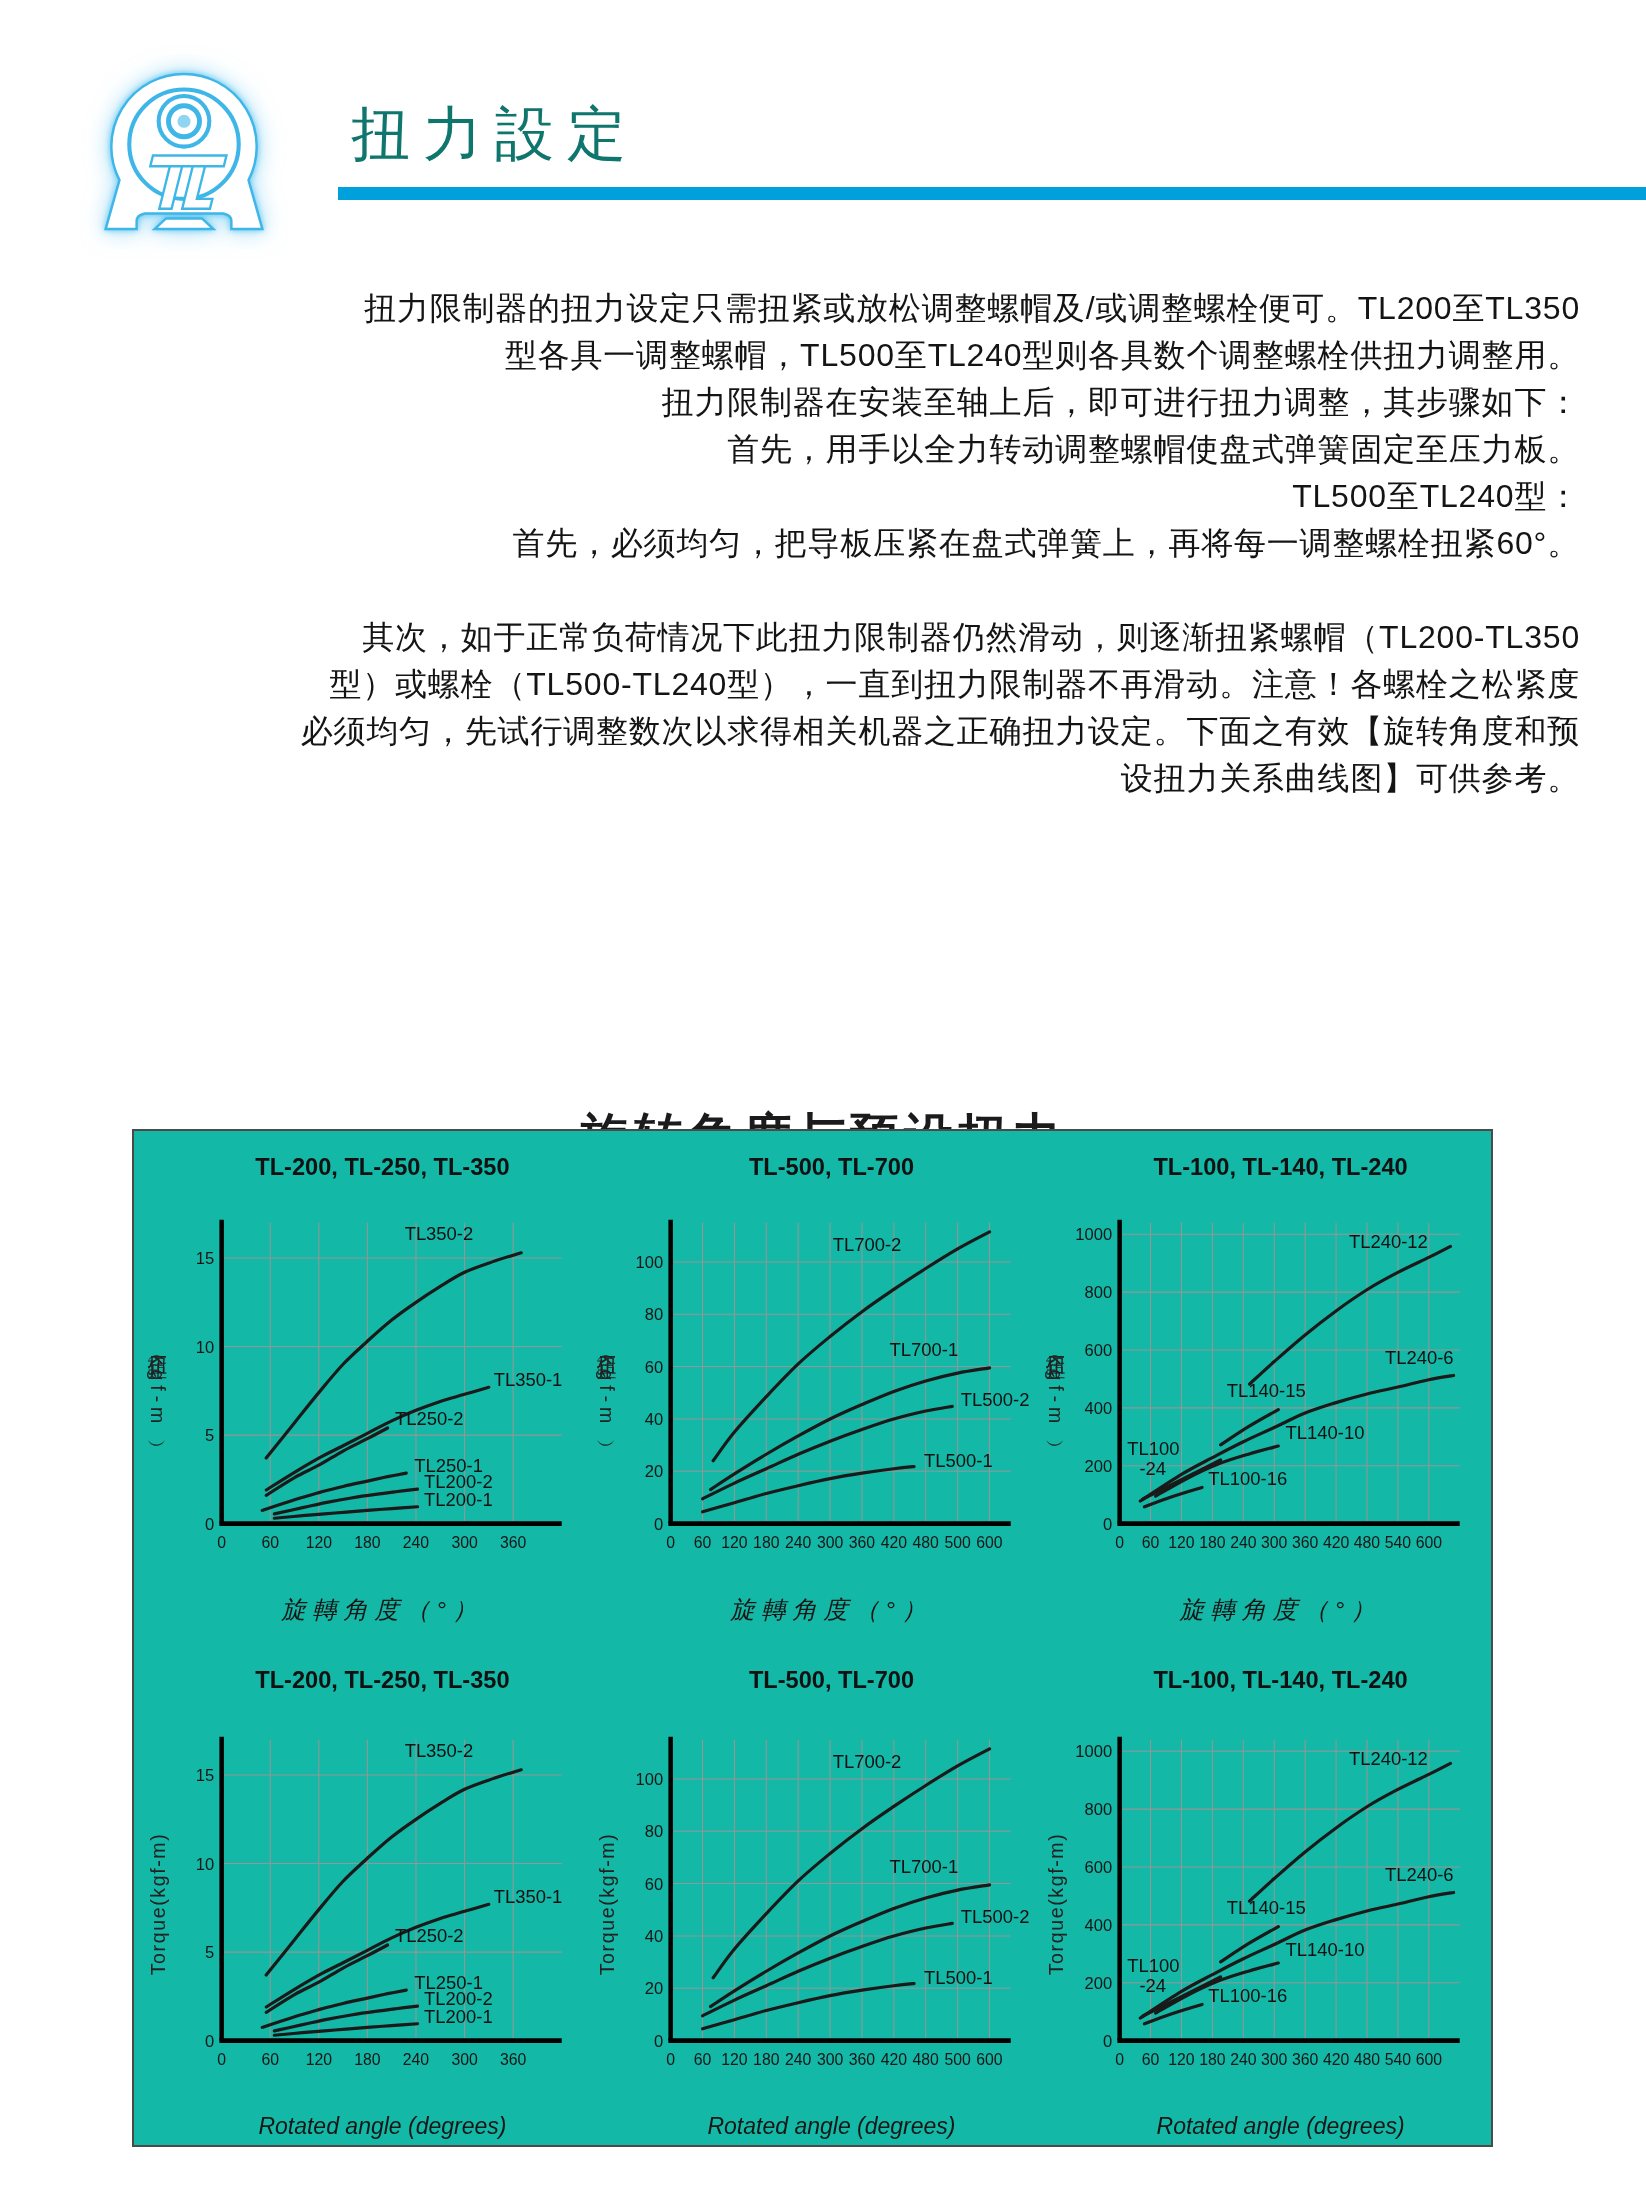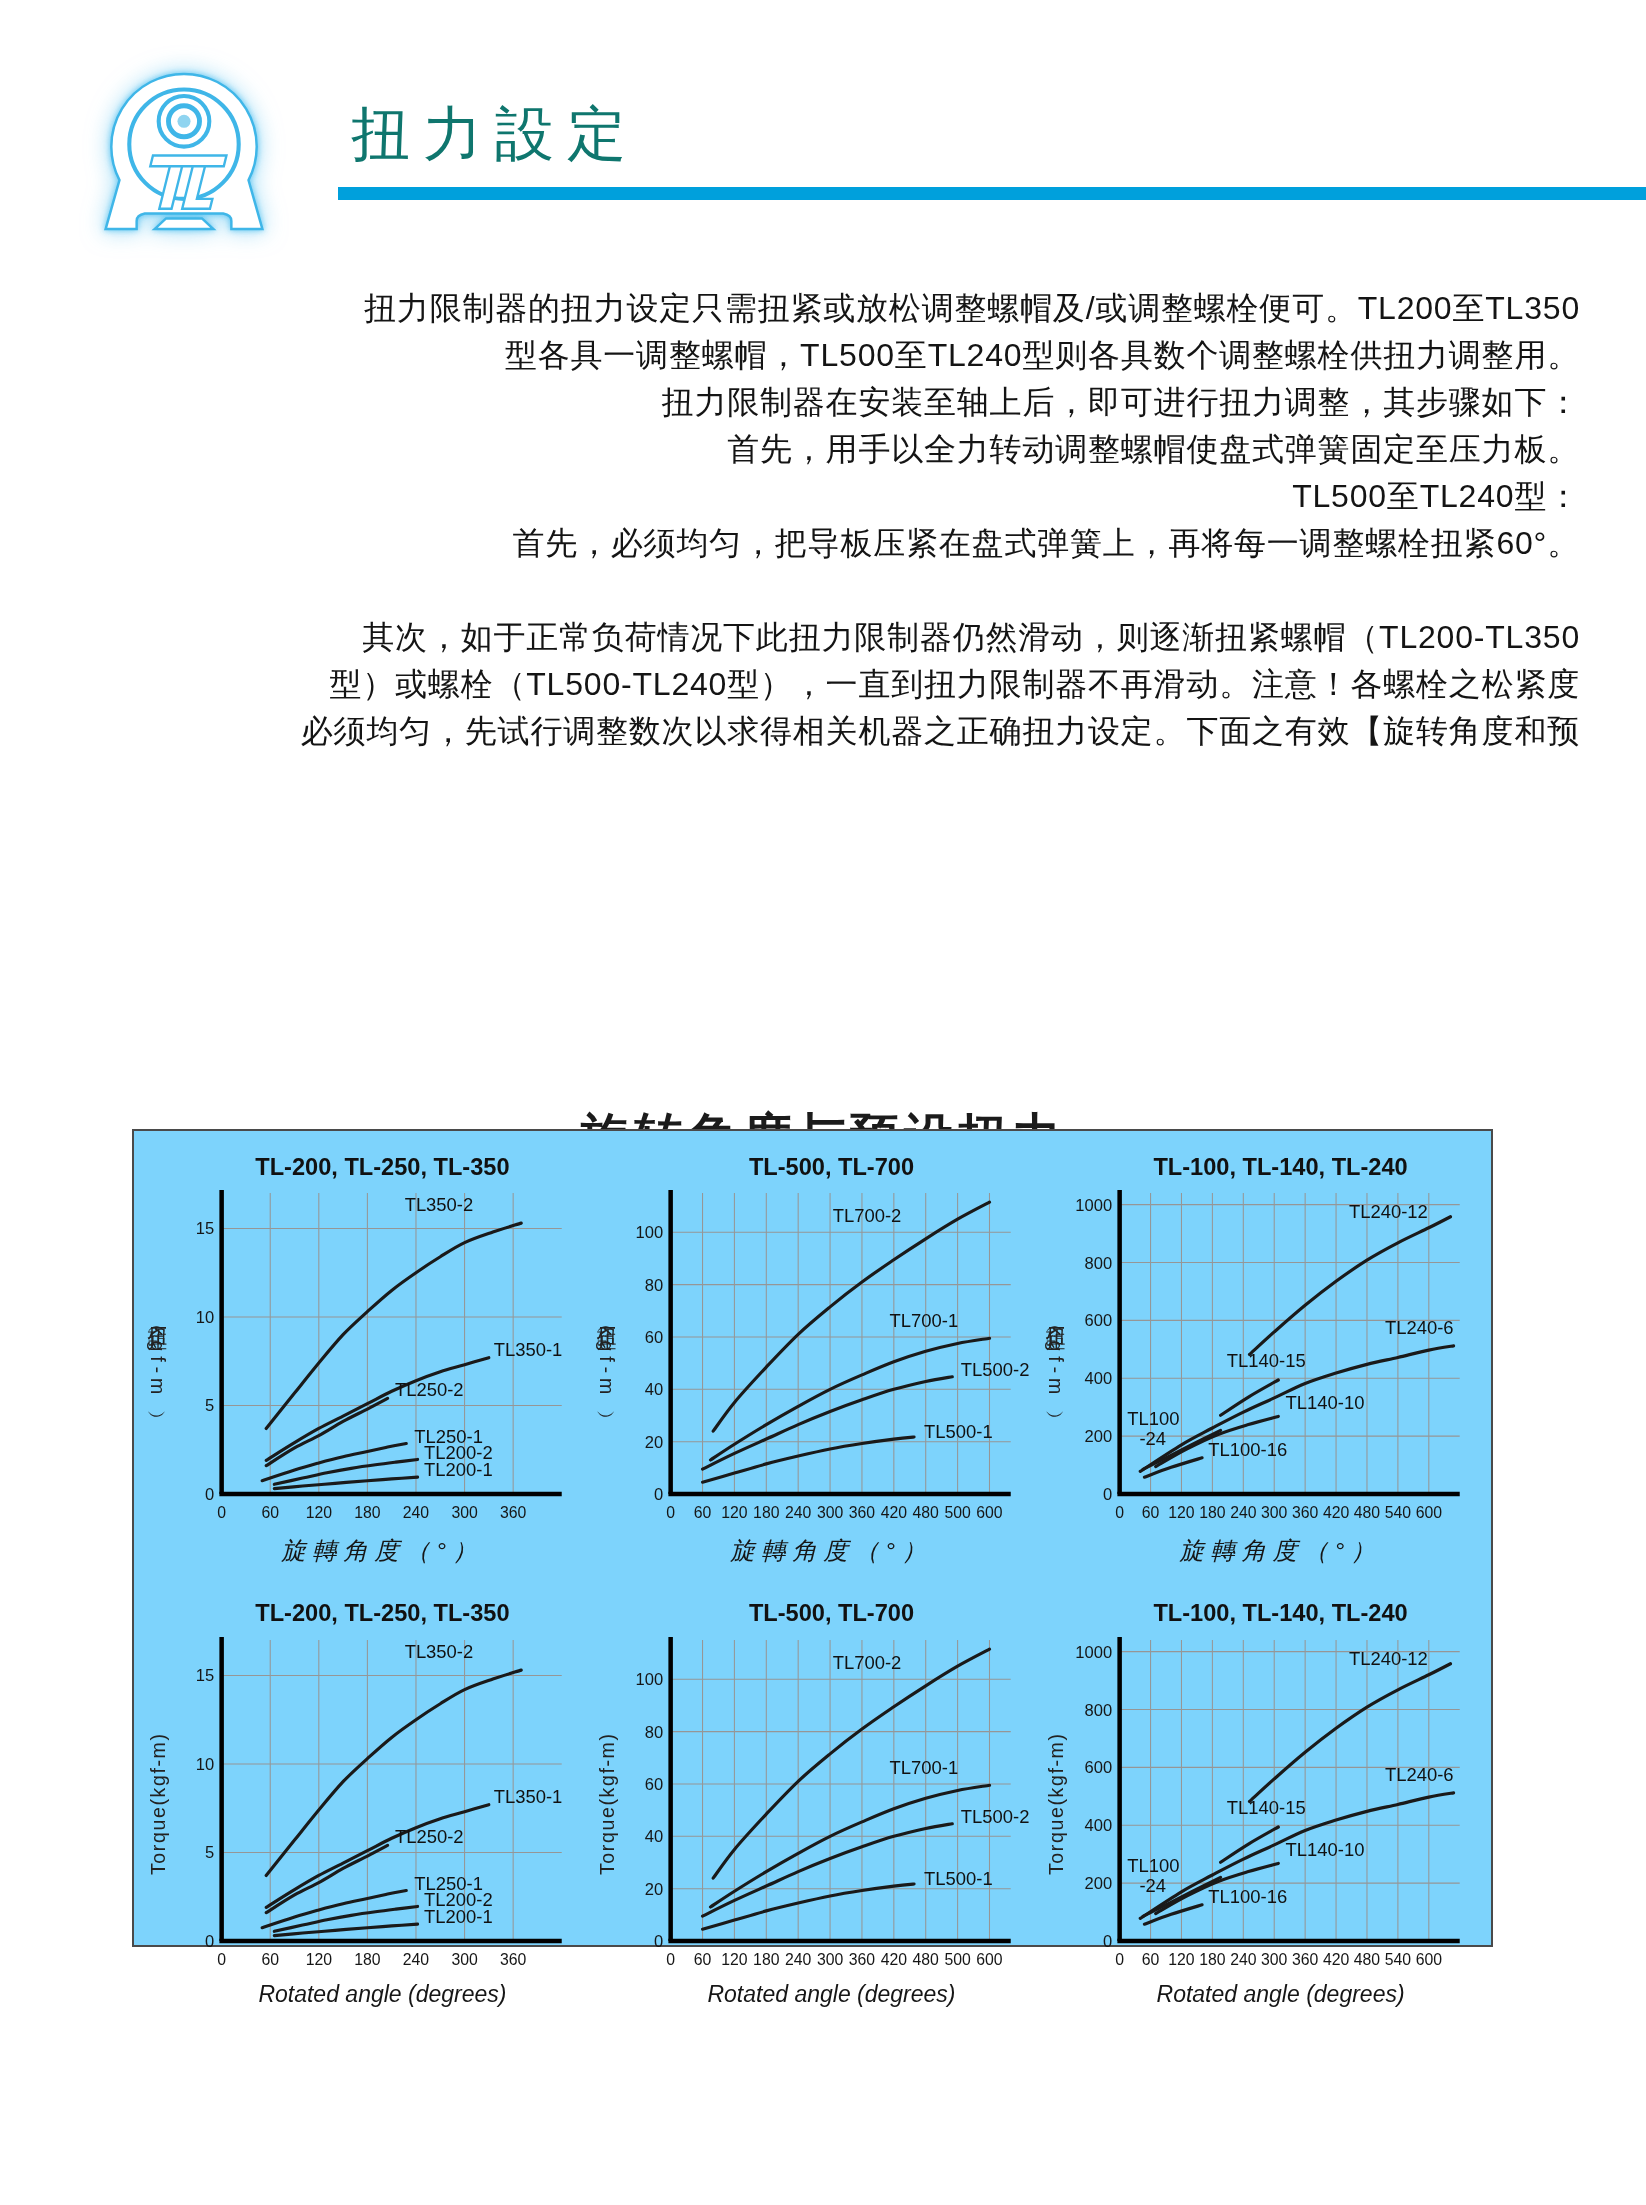--- a/index.html
+++ b/index.html
@@ -13,24 +13,24 @@
     filter:drop-shadow(0 0 3.3px rgba(90,195,240,.95)) drop-shadow(0 0 11.4px rgba(90,195,240,.55));}
   .page-title{position:absolute;left:351px;top:95px;font-size:59px;font-weight:400;
     letter-spacing:13px;color:#0f766e;white-space:nowrap;}
   .title-underline{position:absolute;left:338px;top:187px;width:1308px;height:13px;background:#00A0DC;}
   
   .body-text{position:absolute;left:104px;top:285px;width:1476px;font-size:32px;line-height:47px;}
   .body-text .bline{white-space:nowrap;min-height:47px;letter-spacing:0.8px;text-align:right;}
   
   .section-title{position:absolute;left:0;top:1104px;width:100%;text-align:center;
     font-size:49px;font-weight:700;letter-spacing:4.9px;color:#1b1b1b;}
-  .charts-panel{position:absolute;left:132px;top:1129px;width:1361px;height:818px;
-    border:2.4px solid #4a4a4a;box-sizing:border-box;background:#7dd3fc;
+  .charts-panel{position:absolute;left:132px;top:1129px;width:1361px;height:1018px;
+    border:2.4px solid #4a4a4a;box-sizing:border-box;background:#14b8a6;
     display:grid;grid-template-columns:repeat(3,1fr);grid-template-rows:1fr 1fr;
-    padding:9.8px 4.9px 4.9px 4.9px;row-gap:20px;}
+    padding:9.8px 4.9px 4.9px 4.9px;row-gap:28px;}
   .chart-cell{display:flex;flex-direction:column;align-items:stretch;min-width:0;}
   .chart-title{font-size:23.6px;font-weight:700;text-align:center;padding-left:38px;
     margin-top:13px;margin-bottom:3.3px;color:#111;white-space:nowrap;}
   .chart-main{display:flex;flex:1;align-items:stretch;}
   .chart-ylabel{width:39px;display:flex;align-items:center;justify-content:center;
     font-size:19.6px;color:#222;}
   .chart-ylabel.zh{writing-mode:vertical-rl;text-orientation:mixed;letter-spacing:4.9px;}
   .chart-ylabel.en{writing-mode:vertical-rl;transform:rotate(180deg);letter-spacing:1.6px;}
   .chart-svg{flex:1;min-width:0;}
   .chart-xlabel{font-size:23px;text-align:center;padding-left:38px;margin-top:4px;
@@ -84,20 +84,21 @@
     <div class="bline">　　首先，必须均匀，把导板压紧在盘式弹簧上，再将每一调整螺栓扭紧60°。</div>
 
     <div class="bline"></div>
 
     <div class="bline">　　其次，如于正常负荷情况下此扭力限制器仍然滑动，则逐渐扭紧螺帽（TL200-TL350</div>
 
     <div class="bline">型）或螺栓（TL500-TL240型），一直到扭力限制器不再滑动。注意！各螺栓之松紧度</div>
 
     <div class="bline">必须均匀，先试行调整数次以求得相关机器之正确扭力设定。下面之有效【旋转角度和预</div>
 
+    <div class="bline">设扭力关系曲线图】可供参考。</div>
   </div>
 
 <div class="section-title">旋转角度与预设扭力</div>
 <div class="charts-panel" id="charts-grid">
     <div class="chart-cell">
       <div class="chart-title">TL-200, TL-250, TL-350</div>
       <div class="chart-main">
         <div class="chart-ylabel zh">扭矩（kgf-m）</div>
         <svg viewBox="0 0 545 460" class="chart-svg" overflow="visible">
           <line x1="122.57142857142857" y1="12" x2="122.57142857142857" y2="412" stroke="#969696" stroke-width="1.4"></line>

